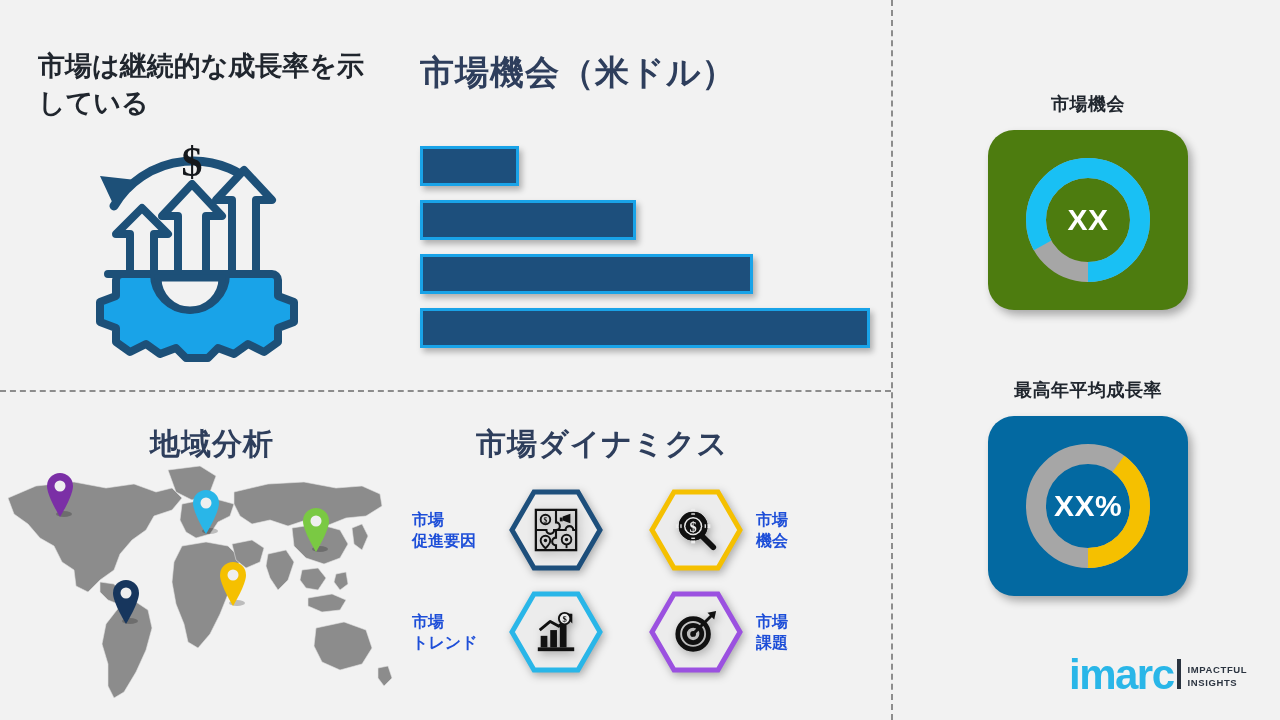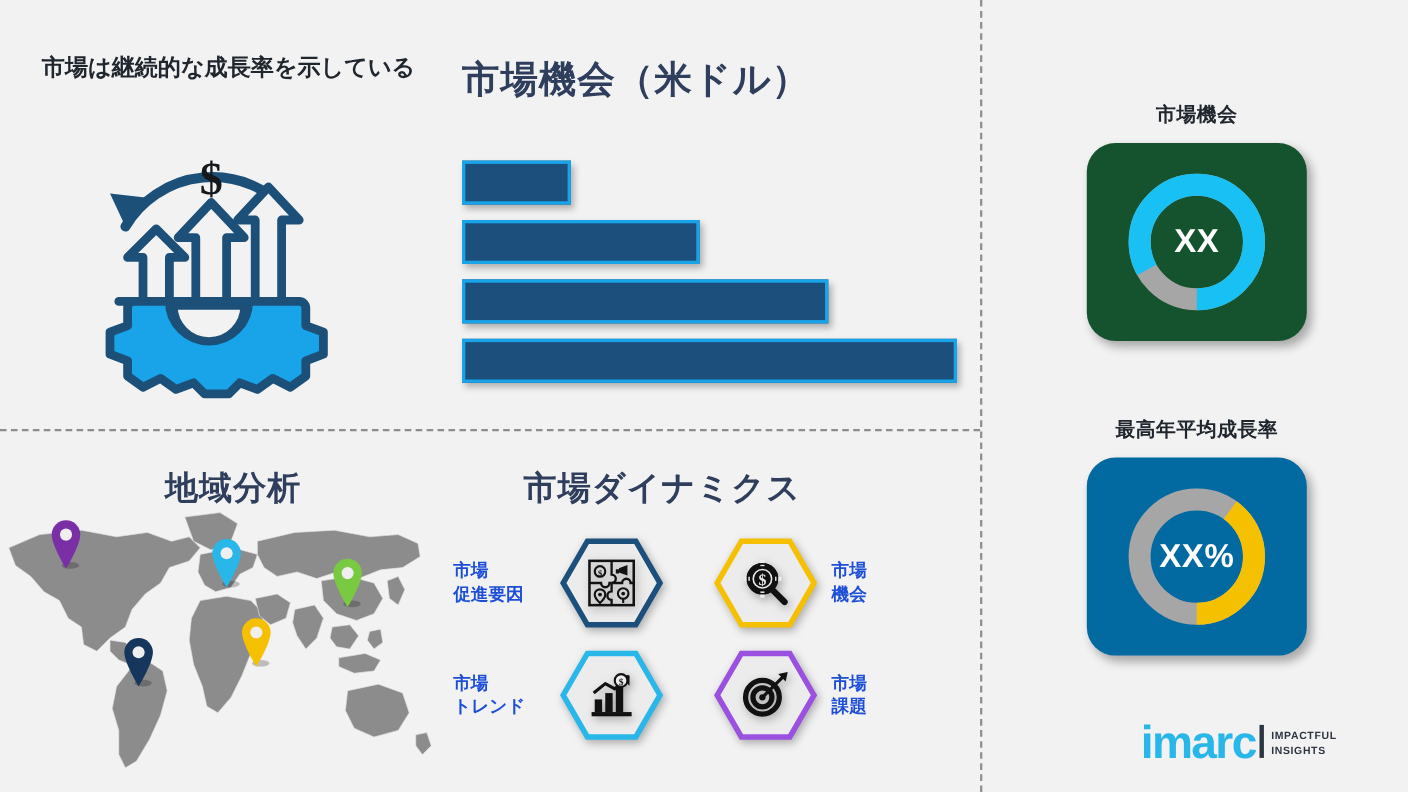--- a/index.html
+++ b/index.html
@@ -16,21 +16,21 @@
     position:absolute; left:891px; top:0; width:0; height:720px;
     border-left:2px dashed #8d8d8d;
   }
   .h-divider {
     position:absolute; left:0; top:390px; width:891px; height:0;
     border-top:2px dashed #8d8d8d;
   }
 
   #growth-title {
     position:absolute; left:38px; top:48px; width:340px;
-    font-size:21px; line-height:1.38; color:#20262e; font-weight:bold;
+    font-size:27px; line-height:1.38; color:#20262e; font-weight:bold;
   }
 
   #opportunity-title {
     position:absolute; left:420px; top:50px; width:450px;
     font-size:34px; color:#2e3e5c; font-weight:bold; letter-spacing:1px;
   }
 
   #regional-title {
     position:absolute; left:150px; top:424px;
     font-size:30px; color:#2e3e5c; font-weight:bold; letter-spacing:1px;
@@ -70,37 +70,37 @@
   }
 
   
   .kpi { position:absolute; width:200px; }
   .kpi-title {
     text-align:center; font-size:18px; font-weight:bold; color:#20262e;
     letter-spacing:.5px; margin-bottom:14px;
   }
   .kpi-card {
     width:200px; height:180px; border-radius:26px;
-    background:#14532d;
+    background:#4d7c0f;
     box-shadow:4px 5px 9px rgba(0,0,0,.3);
     position:relative; overflow:hidden;
   }
   .kpi-card.alt { background:#0369a1; }
   .kpi-card svg { position:absolute; left:50%; top:50%; transform:translate(-50%,-50%); }
   .kpi-value {
     position:absolute; left:0; right:0; top:50%; transform:translateY(-50%);
     text-align:center; color:#ffffff; font-weight:bold; font-size:30px;
     letter-spacing:.5px;
   }
 
   
   #logo { position:absolute; left:1037px; top:658px; display:flex; align-items:flex-end; }
   #logo-word {
     font-size:42px; font-weight:bold; color:#29b6e8; line-height:.82;
-    letter-spacing:-1.5px; position:relative;
+    letter-spacing:-1.5px; position:relative;margin-left:32px;
   }
   #logo-bar { width:4px; height:30px; background:#2b3440; margin:0 7px 3px 3px; }
   #logo-tag {
     font-size:9.5px; font-weight:bold; color:#2b3440; line-height:1.35;
     letter-spacing:.6px; white-space:pre-line; margin-bottom:3px;
   }
 </style>
 </head>
 <body>
 

